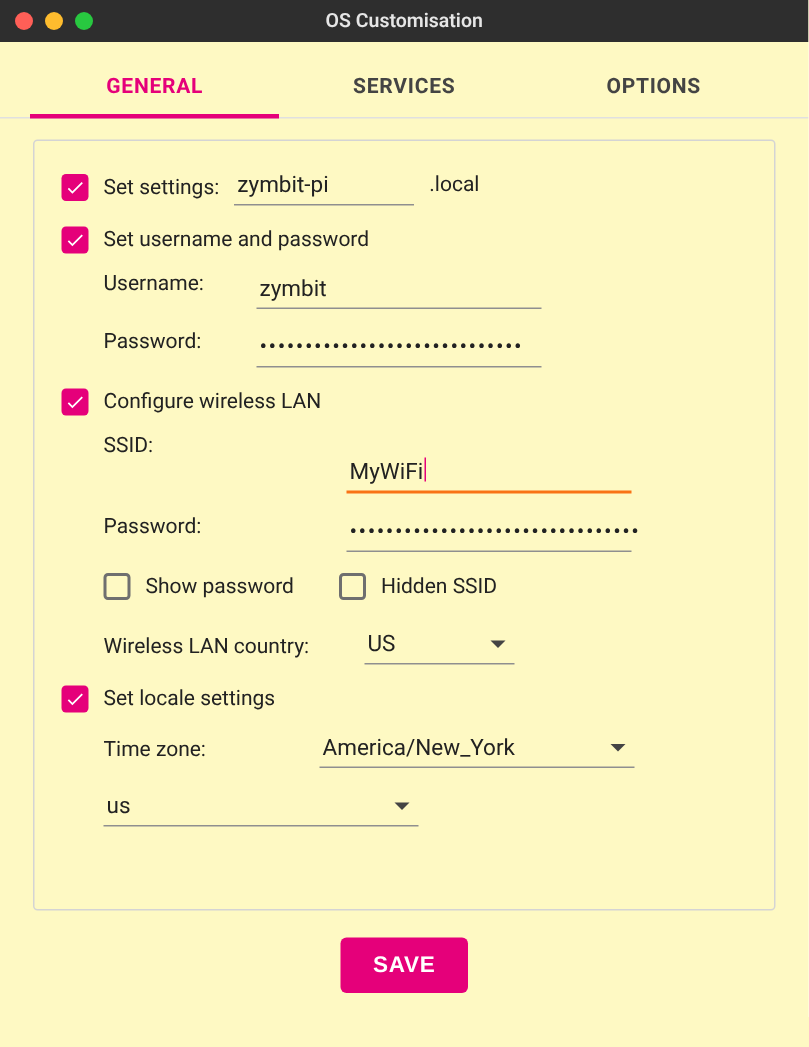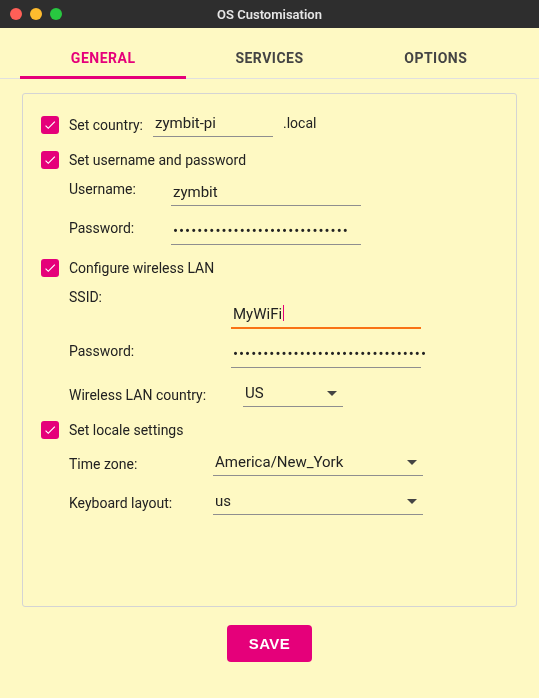--- a/index.html
+++ b/index.html
@@ -222,21 +222,21 @@
   <div class="panel-wrap">
     <div class="panel">
 
       <div class="section">
         <div class="chk-row inline-field">
           <span class="checkbox checked">
             <svg viewBox="0 0 24 24">
                 <path fill="#fff" d="M9 16.17l-3.88-3.88L3.7 13.7 9 19l12-12-1.41-1.41z"></path>
               </svg>
           </span>
-          <span>Set country:</span>
+          <span>Set settings:</span>
           <span class="text-input" style="width:120px;">zymbit-pi</span>
           <span class="suffix">.local</span>
         </div>
       </div>
 
       <div class="section">
         <div class="chk-row">
           <span class="checkbox checked">
             <svg viewBox="0 0 24 24">
                 <path fill="#fff" d="M9 16.17l-3.88-3.88L3.7 13.7 9 19l12-12-1.41-1.41z"></path>
@@ -267,20 +267,30 @@
         </div>
         <div class="sub">
           <div class="field-row">
             <span class="field-label" style="min-width:150px;">SSID:</span>
             <span class="text-input w-ssid focused"><span>MyWiFi</span><span class="caret"></span></span>
           </div>
           <div class="field-row">
             <span class="field-label" style="min-width:150px;">Password:</span>
             <span class="text-input w-pass">••••••••••••••••••••••••••••••••</span>
           </div>
+          <div class="inline-checks">
+            <div class="chk-row" style="margin:0;">
+              <span class="checkbox unchecked"></span>
+              <span>Show password</span>
+            </div>
+            <div class="chk-row" style="margin:0;">
+              <span class="checkbox unchecked"></span>
+              <span>Hidden SSID</span>
+            </div>
+          </div>
           <div class="select-row">
             <span class="field-label wide">Wireless LAN country:</span>
             <span class="select-input narrow">
               <span>US</span>
               <span class="dd-arrow"></span>
             </span>
           </div>
         </div>
       </div>
 
@@ -295,21 +305,20 @@
         </div>
         <div class="sub">
           <div class="select-row">
             <span class="field-label" style="min-width:120px;">Time zone:</span>
             <span class="select-input" style="width:210px;">
               <span>America/New_York</span>
               <span class="dd-arrow"></span>
             </span>
           </div>
           <div class="select-row">
-            <span class="field-label" style="min-width:120px;">Keyboard layout:</span>
             <span class="select-input" style="width:210px;">
               <span>us</span>
               <span class="dd-arrow"></span>
             </span>
           </div>
         </div>
       </div>
 
     </div>
   </div>

